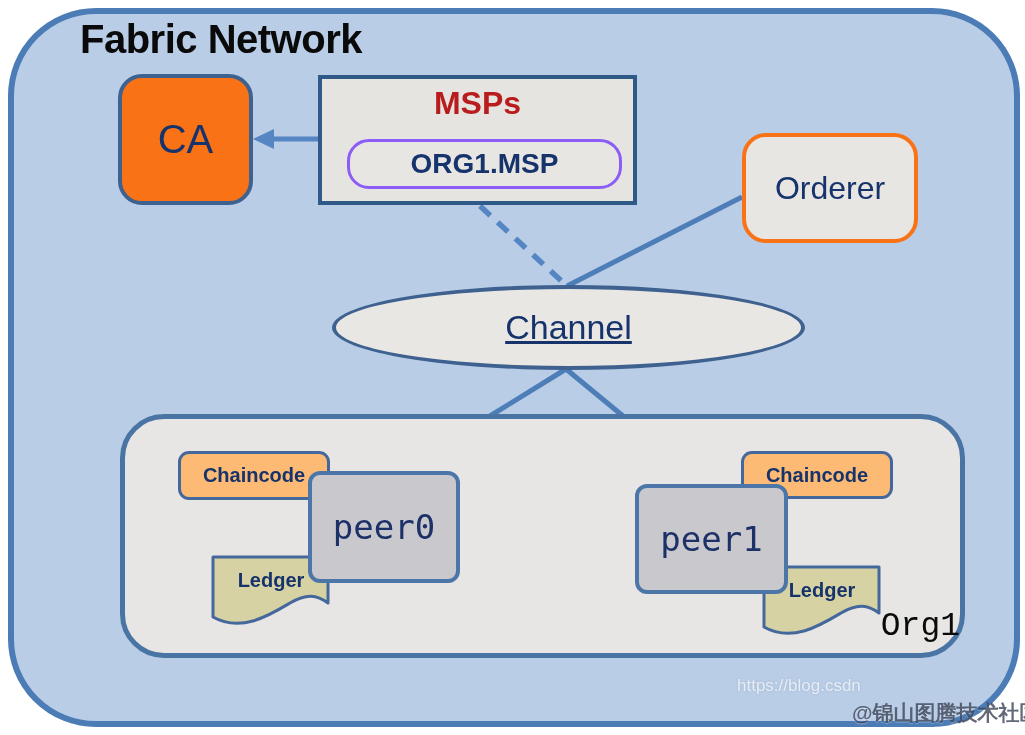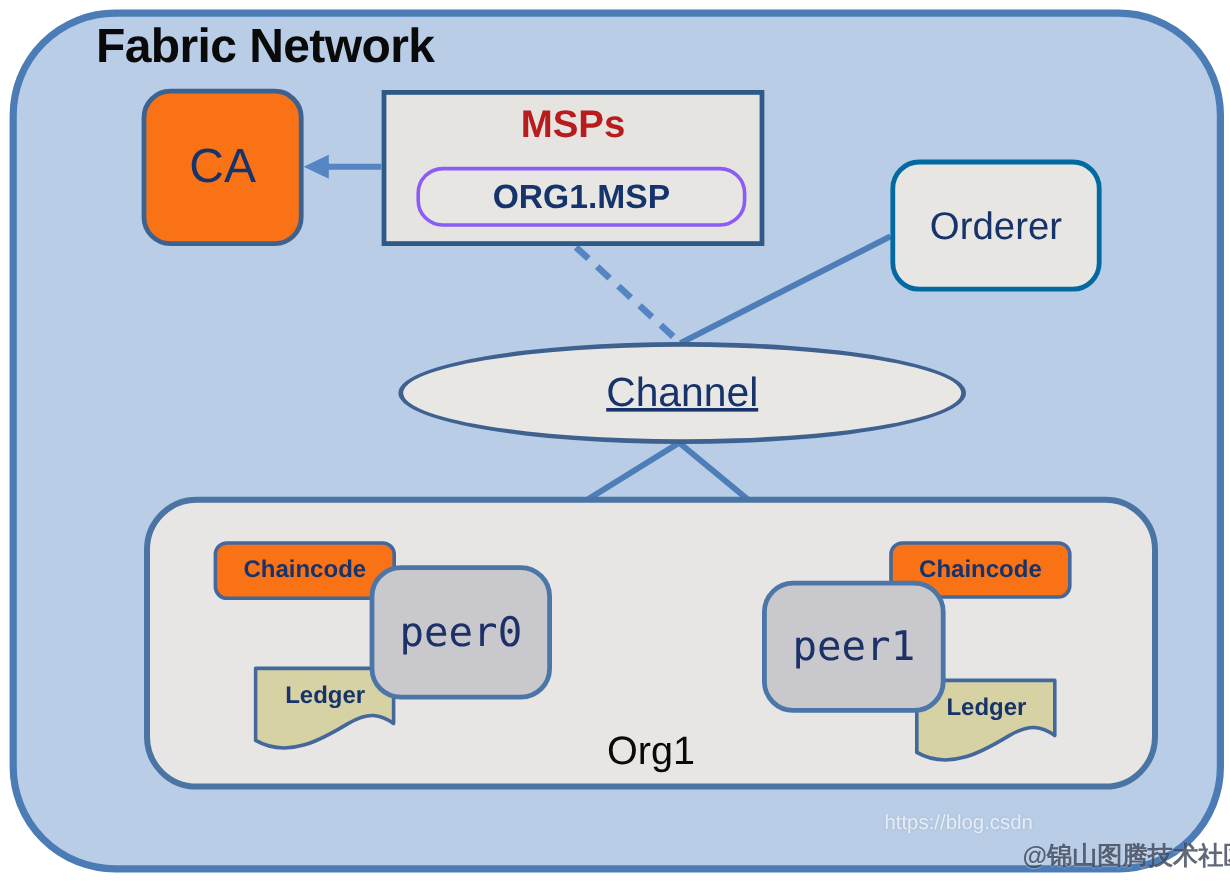--- a/index.html
+++ b/index.html
@@ -36,46 +36,46 @@
     font-size:32px;font-weight:600;color:#b91c1c;
   }
   .msp-item{
     position:absolute;left:25px;top:60px;width:269px;height:44px;
     background:#e7e6e3;border:3px solid #8b5cf6;border-radius:22px;
     display:flex;align-items:center;justify-content:center;
     font-size:28px;font-weight:700;color:#16336b;
   }
   .orderer-box{
     left:742px;top:133px;width:176px;height:110px;
-    background:#e7e6e3;border:4px solid #0369a1;border-radius:24px;
+    background:#e7e6e3;border:4px solid #f97316;border-radius:24px;
     font-size:32px;z-index:3;
   }
   .channel-ellipse{
     left:332px;top:285px;width:473px;height:85px;
     background:#e8e7e4;border:4px solid #3e618f;border-radius:50%;
     font-size:34px;z-index:3;text-decoration:underline;
   }
   .org1-box{
     left:120px;top:414px;width:845px;height:244px;
     background:#e7e6e4;border:5px solid #4a74a4;border-radius:44px;
     z-index:2;
   }
   .org1-label{
-    position:absolute;left:0;right:0;bottom:8px;text-align:center;
-    font-size:33px;font-weight:500;color:#0a0a0a;
+    position:absolute;left:0;right:0;bottom:8px;text-align:right;
+    font-size:33px;font-weight:500;color:#0a0a0a;font-family:Liberation Mono, monospace;
   }
   .peer-box{
-    background:#c9c9cd;border:4px solid #4c76a8;border-radius:26px;
+    background:#c9c9cd;border:4px solid #4c76a8;border-radius:12px;
     font-family:"DejaVu Sans Mono",monospace;font-size:34px;color:#1d3168;
     z-index:5;
   }
   .peer0{left:308px;top:471px;width:152px;height:112px;}
   .peer1{left:635px;top:484px;width:153px;height:110px;}
   .chaincode-tag{
-    background:#f97316;border:3px solid #44689c;border-radius:11px;
+    background:#fdba74;border:3px solid #44689c;border-radius:11px;
     font-size:20px;font-weight:700;z-index:4;
   }
   .cc-left{left:178px;top:451px;width:152px;height:49px;}
   .cc-right{left:741px;top:451px;width:152px;height:48px;}
   .ledger-wrap{
     position:absolute;width:120px;height:72px;z-index:4;
   }
   .lg-left{left:211px;top:555px;}
   .lg-right{left:762px;top:565px;}
   .ledger-wrap svg{position:absolute;left:0;top:0;}

